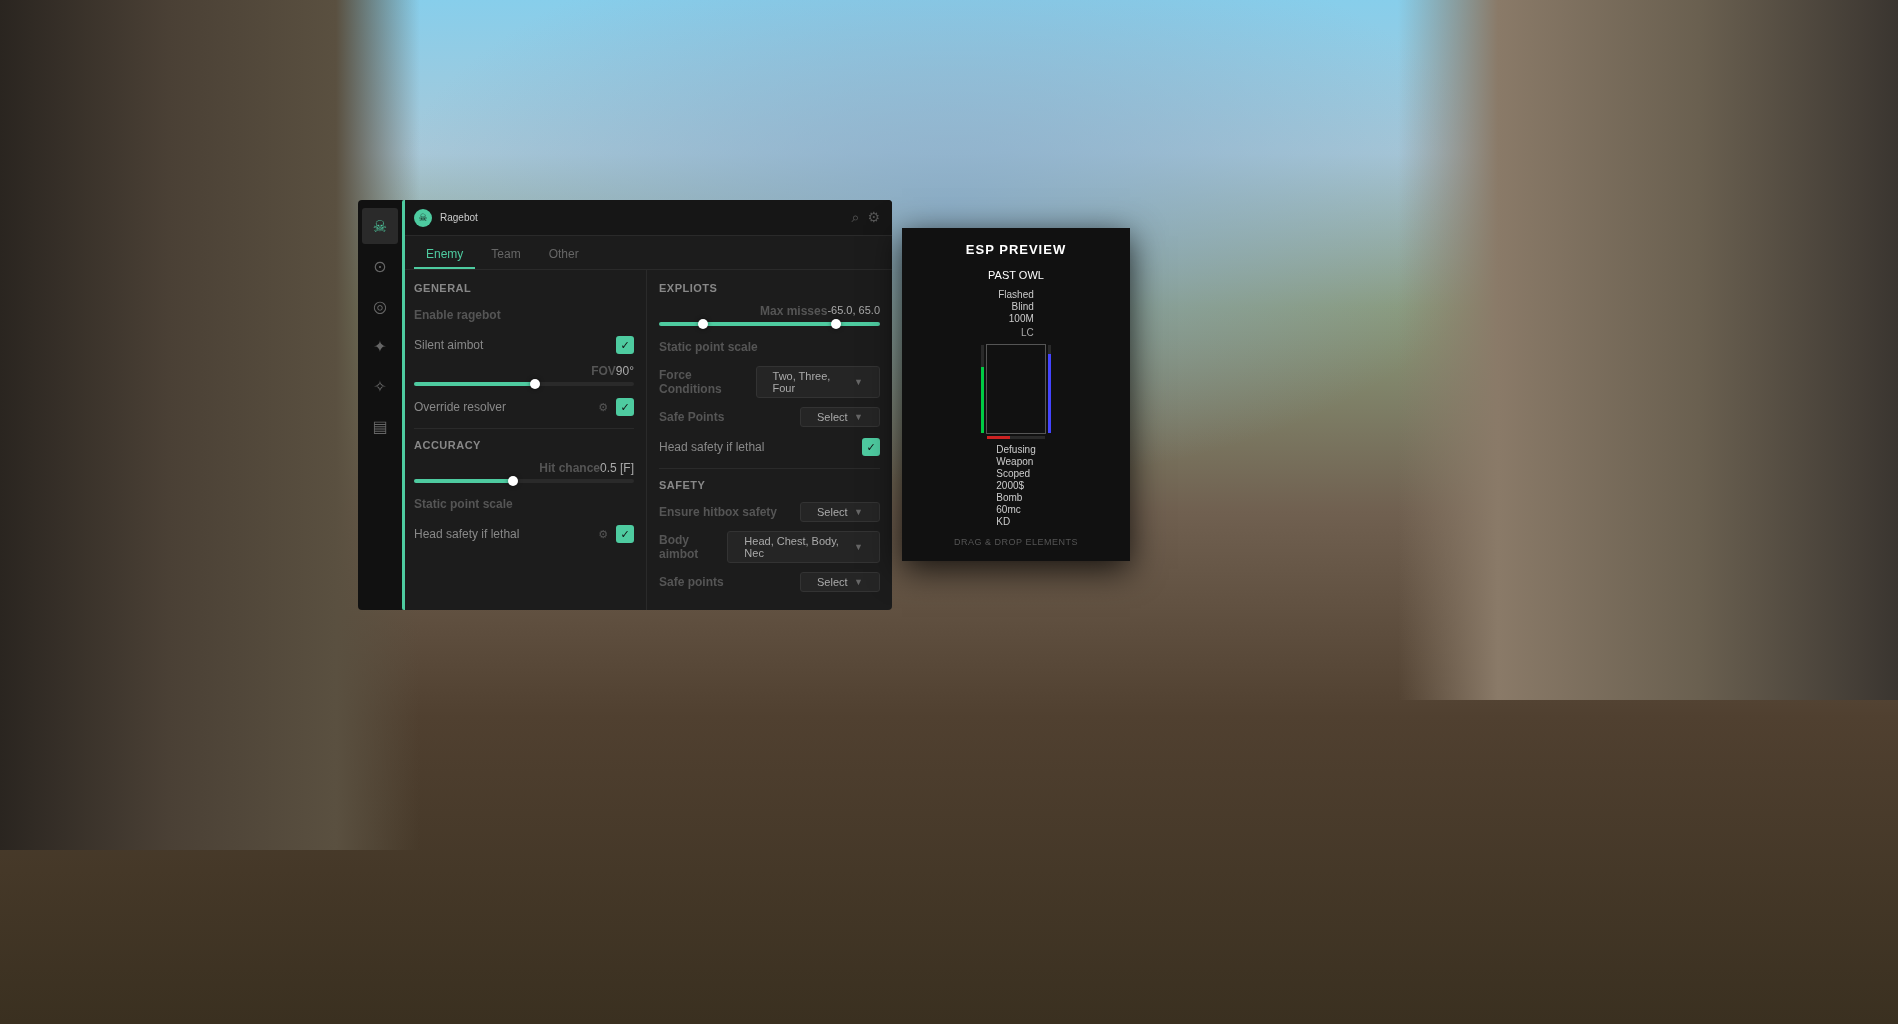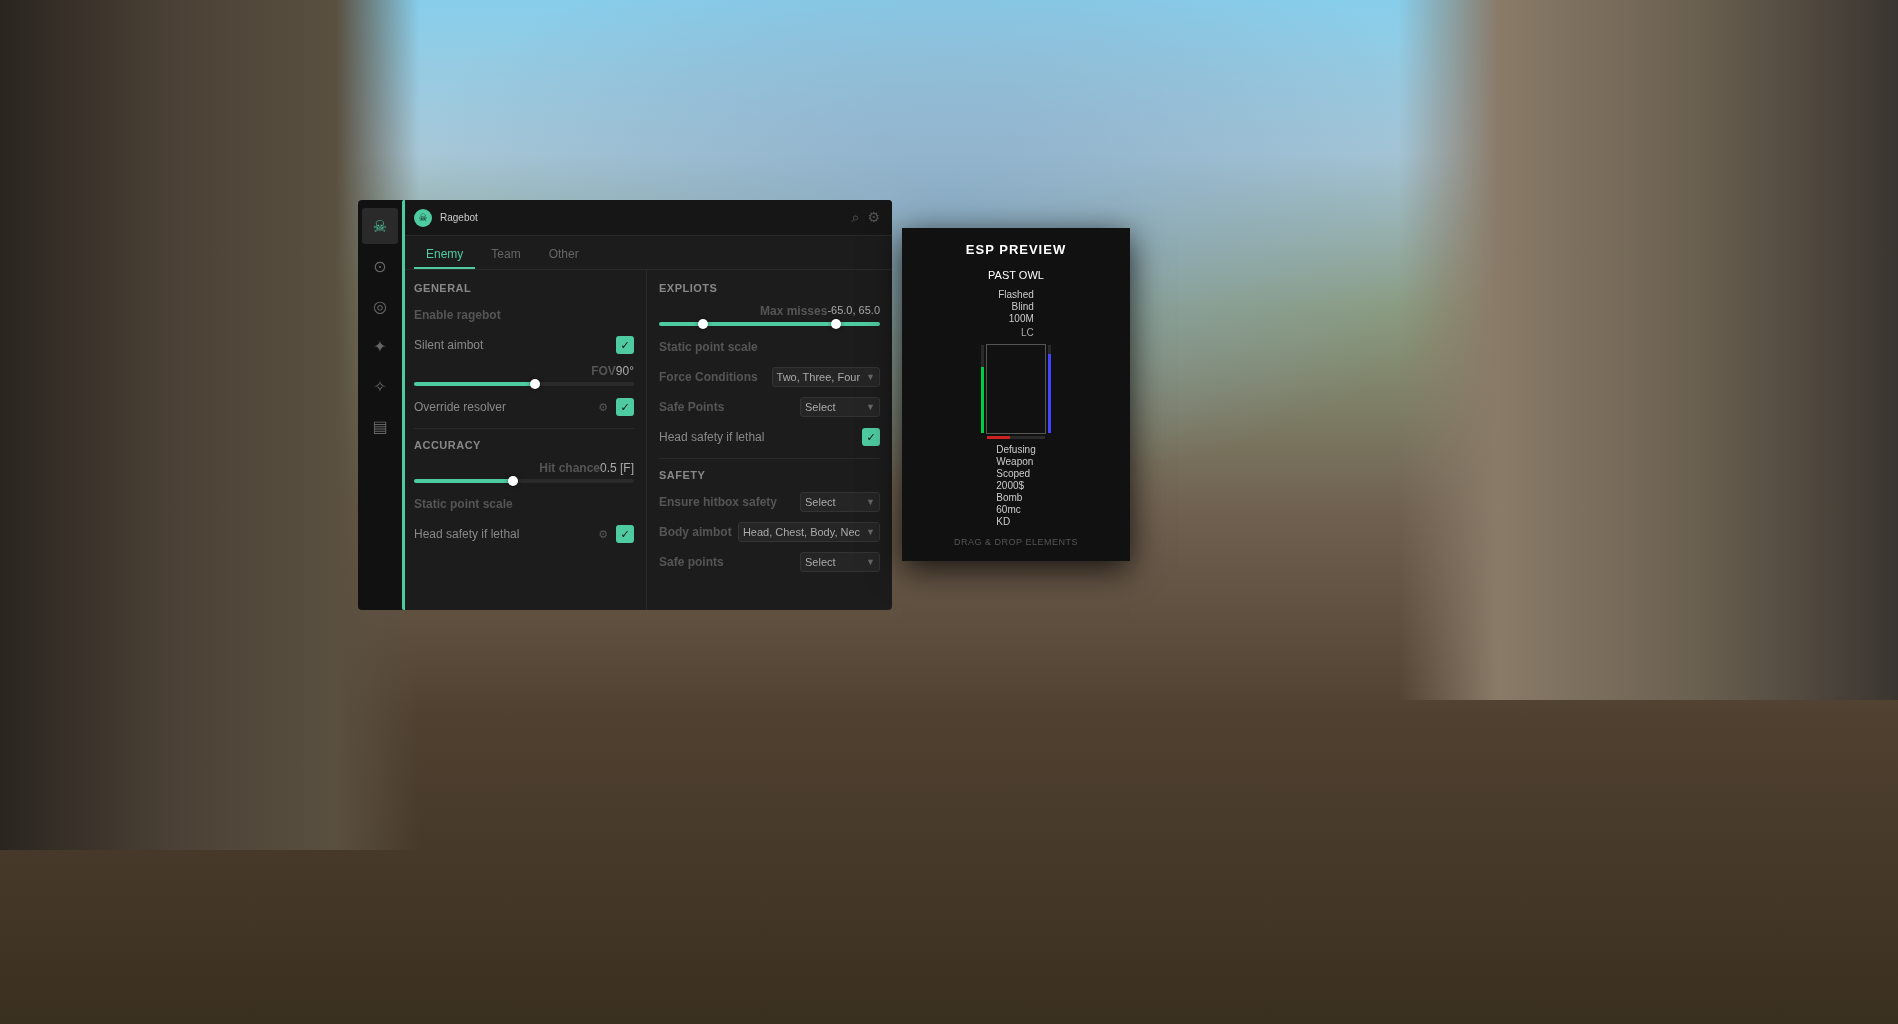--- a/index.html
+++ b/index.html
@@ -253,27 +253,27 @@
       box-shadow: 0 0 4px rgba(0,0,0,0.5);
     }
 
     
     .select-dropdown {
       display: flex;
       align-items: center;
       background: #252525;
       border: 1px solid #333;
       border-radius: 3px;
-      padding: 3px 4px;
+      padding: 3px 16px;
       font-size: 11px;
       color: #aaa;
       cursor: pointer;
       min-width: 80px;
       justify-content: space-between;
-      gap: 6px;
+      gap: 0;
     }
 
     .select-dropdown .chevron {
       color: #666;
       font-size: 9px;
     }
 
     
     .divider {
       height: 1px;

